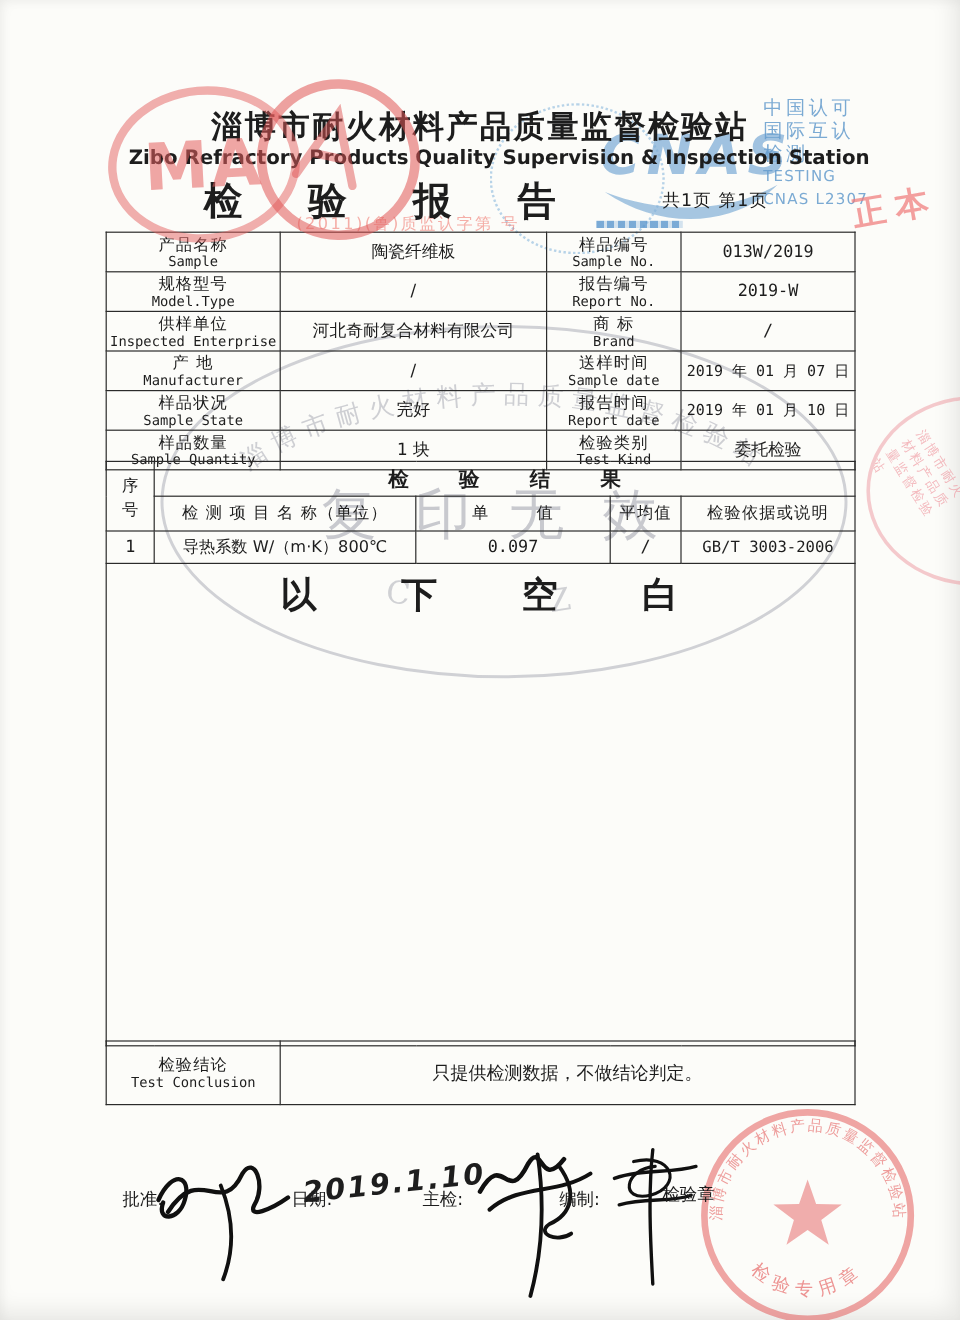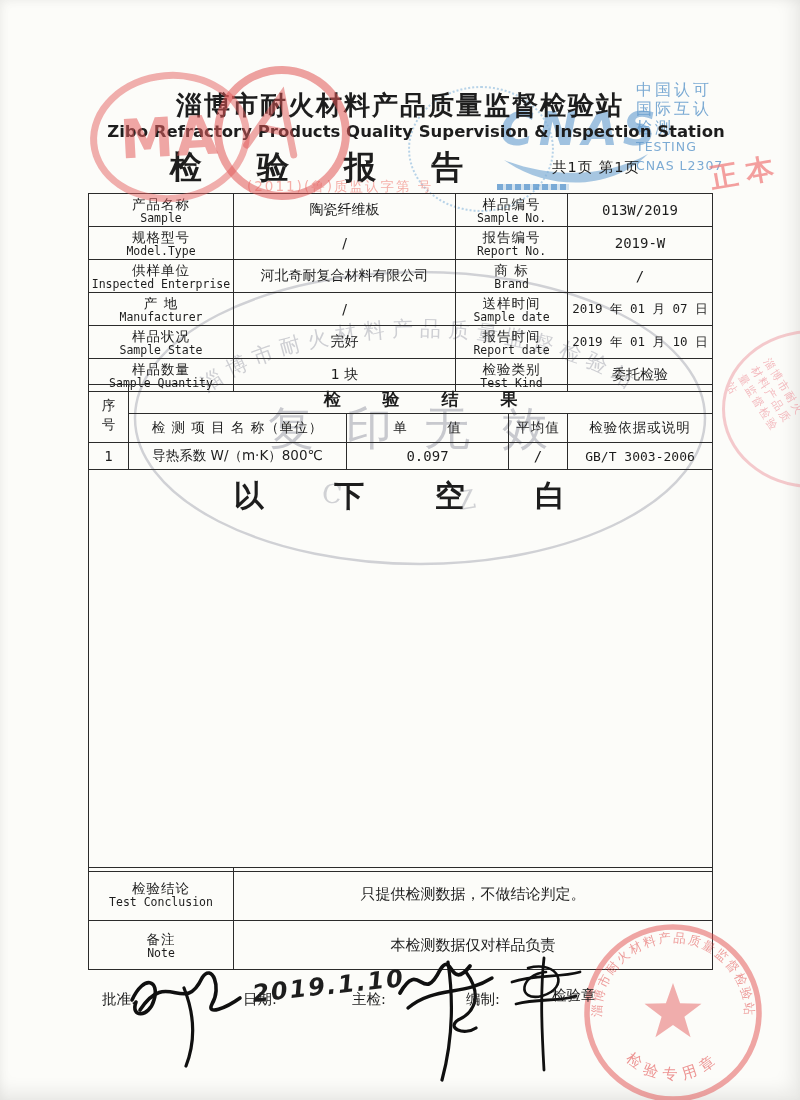--- a/index.html
+++ b/index.html
@@ -251,27 +251,20 @@
         <col style="width:479px">
       </colgroup>
     <tbody>
       <tr>
         <td style="height:52px">
           <span class="lc">检验结论</span>
           <span class="le">Test Conclusion</span>
           </td>
         <td class="concl">只提供检测数据，不做结论判定。</td>
       </tr>
-      <tr>
-        <td style="height:48px">
-          <span class="lc">备注</span>
-          <span class="le">Note</span>
-          </td>
-        <td class="concl">本检测数据仅对样品负责</td>
-      </tr>
     </tbody>
   </table>
 
   <div class="abs side-seal">
     <span>淄博市耐火材料产品质量监督检验站</span>
   </div>
 
   <div class="abs sig-label" style="left:102px;top:990px;">批准:</div>
   <svg class="abs sigsvg" style="left:122px;top:958px;" width="130" height="112" viewBox="0 0 130 112">
     <path d="M10,42 C22,16 38,22 32,42 C27,60 8,60 14,44" fill="none" stroke="#101010" stroke-width="3.6" stroke-linecap="round"></path>

